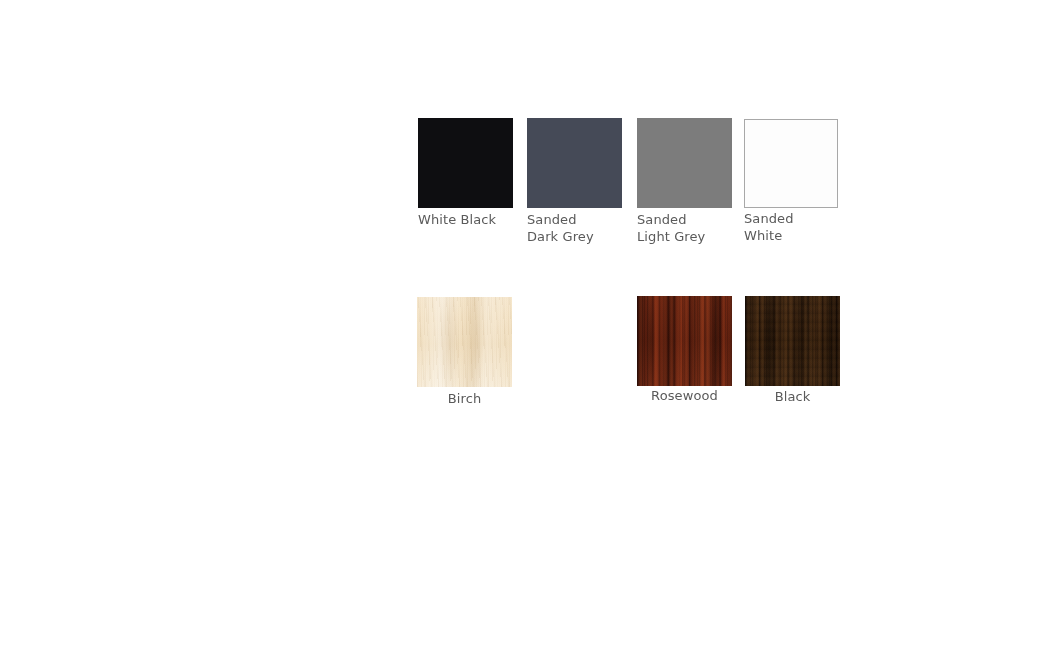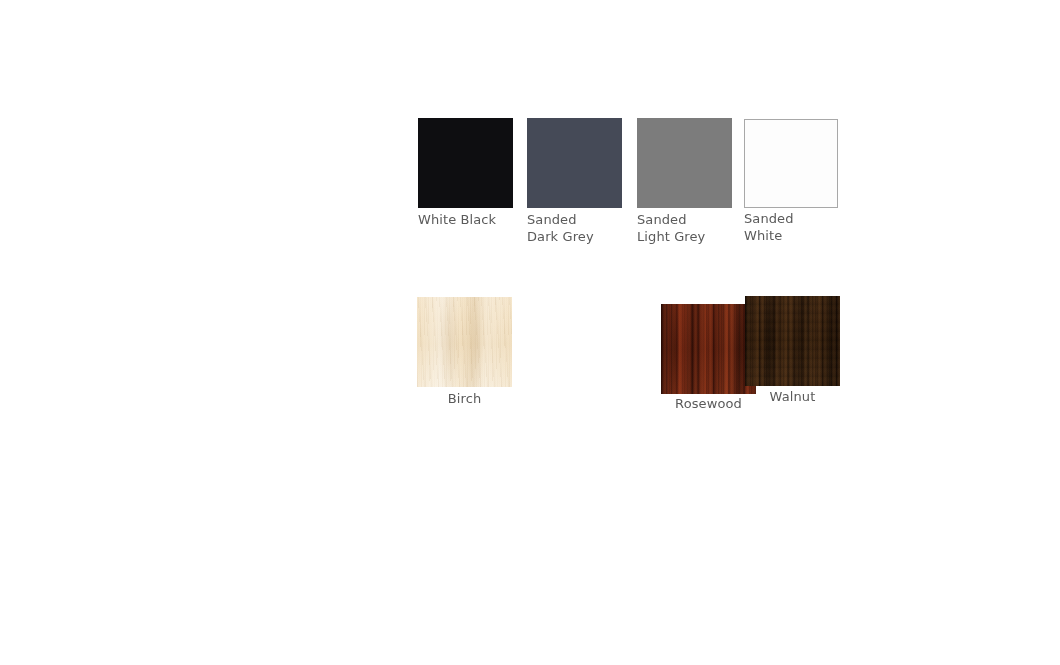--- a/index.html
+++ b/index.html
@@ -55,21 +55,21 @@
   .cell-sanded-white .swatch-chip {
     width: 94px;
     height: 89px;
     border: 1px solid #a8a8a8;
   }
   .cell-sanded-white .swatch-label { margin-top: 3px; }
 
   
   .cell-birch    { left: 417px; top: 297px; }
   .cell-chestnut { left: 527px; top: 297px; }
-  .cell-rosewood { left: 637px; top: 304px; margin-left: 24px; }
+  .cell-rosewood { left: 637px; top: 296px; }
   .cell-walnut   { left: 745px; top: 296px; }
 
   .cell-rosewood .swatch-label { margin-top: 2px; }
   .cell-walnut   .swatch-label { margin-top: 3px; }
 
   
   .grain {
     position: absolute;
     left: 0; top: 0; right: 0; bottom: 0;
   }
@@ -237,16 +237,16 @@
     <div class="swatch-chip chip-rosewood">
       <div class="grain"></div>
     </div>
     <div class="swatch-label">Rosewood</div>
   </div>
 
   <div class="swatch-cell row-wood cell-walnut">
     <div class="swatch-chip chip-walnut">
       <div class="grain"></div>
     </div>
-    <div class="swatch-label">Walnut</div>
+    <div class="swatch-label">Black</div>
   </div>
 
 </div>
 
 </body></html>

